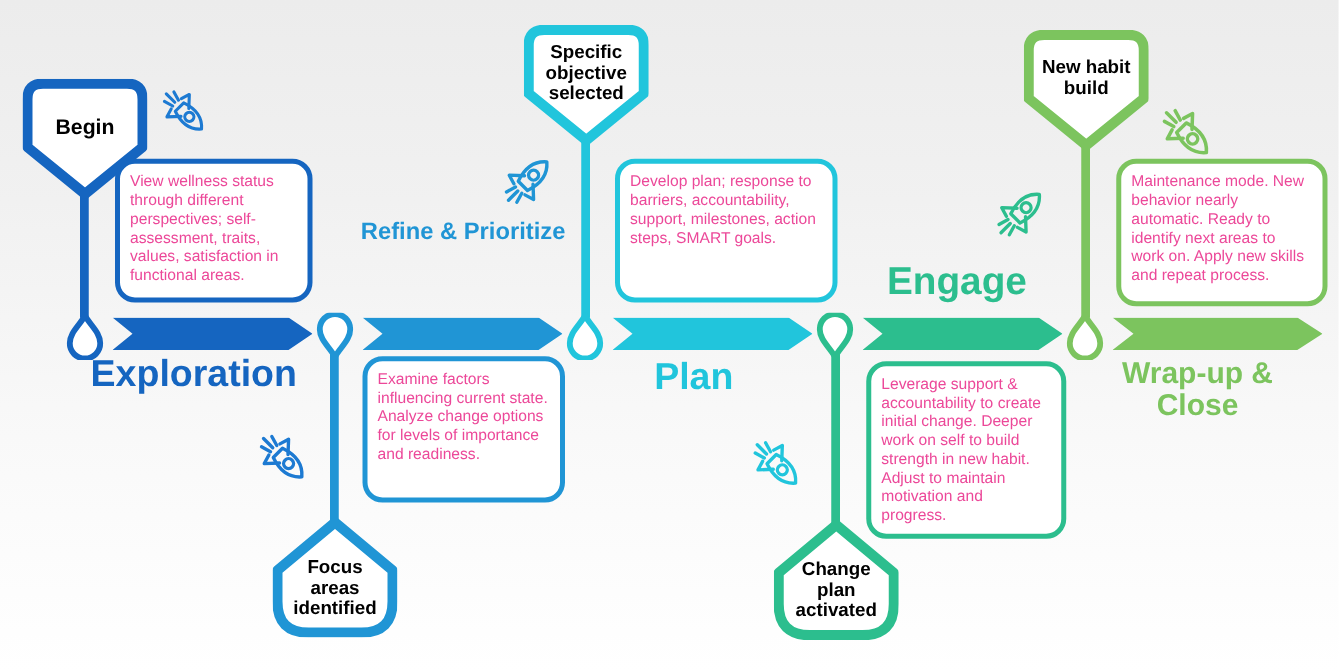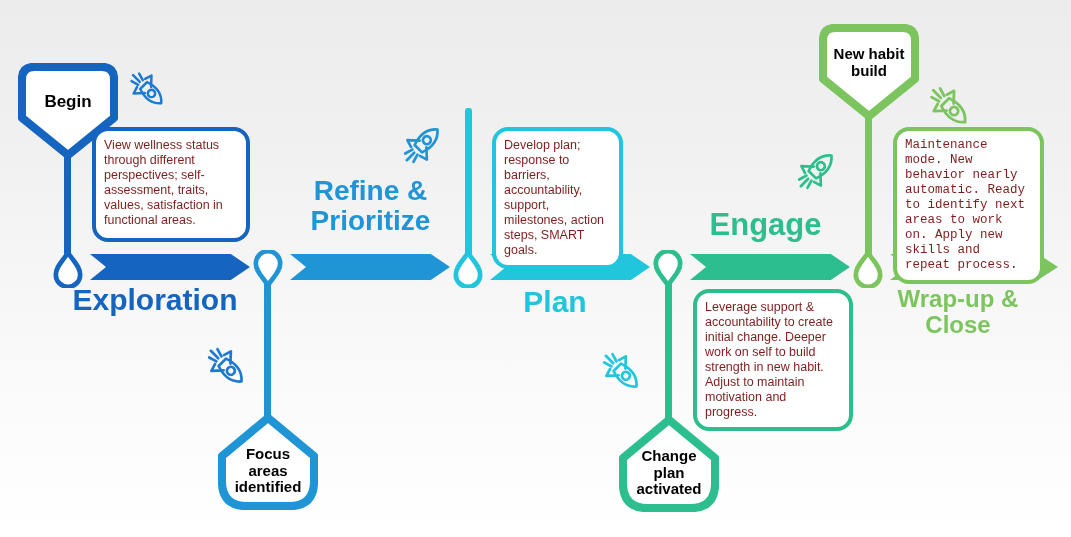--- a/index.html
+++ b/index.html
@@ -53,21 +53,21 @@
   .p2{color:var(--c2,#2095d5);}
   .p3{color:var(--c3,#21c5dc);}
   .p4{color:var(--c4,#2cbe8e);}
   .p5{color:var(--c5,#7cc45e);}
   .bg1{background:var(--c1,#1565c0);}
   .bg2{background:var(--c2,#2095d5);}
   .bg3{background:var(--c3,#21c5dc);}
   .bg4{background:var(--c4,#2cbe8e);}
   .bg5{background:var(--c5,#7cc45e);}
   .descbox{border-color:currentColor;}
-  .descbox .txt{color:#7f1d1d;}
+  .descbox .txt{color:#ec4899;}
 
   .rocket{transform-origin:50% 50%;}
 </style>
 </head>
 <body>
 
 <svg width="0" height="0" style="position:absolute">
   <defs>
     <symbol id="sym-rocket" viewBox="0 0 24 24">
       <g fill="none" stroke="currentColor" stroke-width="1.3" stroke-linejoin="round" stroke-linecap="round">
@@ -139,51 +139,60 @@
     <div class="label">Begin</div>
   </div>
 
   <div class="abs milestone bottom p2" style="left:218px;top:414px;">
     <svg width="100" height="96">
         <use href="#sym-shield-bottom"></use>
       </svg>
     <div class="label">Focus areas identified</div>
   </div>
 
+  <div class="abs milestone top p3" style="left:419px;top:20px;">
+    <svg width="100" height="96">
+        <use href="#sym-shield-top"></use>
+      </svg>
+    <div class="label">Specific objective selected</div>
+  </div>
 
   <div class="abs milestone bottom p4" style="left:619px;top:416px;">
     <svg width="100" height="96">
         <use href="#sym-shield-bottom"></use>
       </svg>
     <div class="label">Change plan activated</div>
   </div>
 
   <div class="abs milestone top p5" style="left:819px;top:24px;">
     <svg width="100" height="96">
         <use href="#sym-shield-top"></use>
       </svg>
     <div class="label">New habit build</div>
   </div>
 
   <div class="abs heading p1" style="left:45px;top:284px;width:220px;font-size:30px;">Exploration</div>
-  <div class="abs heading p2" style="left:278px;top:176px;width:185px;font-size:28px;">Refine &amp; Prioritize</div>
+  <div class="abs heading p2" style="left:278px;top:176px;width:185px;font-size:19px;">Refine &amp; Prioritize</div>
   <div class="abs heading p3" style="left:480px;top:286px;width:150px;font-size:30px;">Plan</div>
   <div class="abs heading p4" style="left:688px;top:208px;width:155px;font-size:31px;">Engage</div>
   <div class="abs heading p5" style="left:893px;top:286px;width:130px;font-size:24px;">Wrap-up &amp; Close</div>
 
   <div class="abs descbox p1" style="left:92px;top:127px;width:158px;min-height:115px;">
     <div class="txt">View wellness status through different perspectives; self-assessment, traits, values, satisfaction in functional areas.</div>
   </div>
-  <div class="abs descbox p3" style="left:492px;top:127px;width:131px;min-height:115px;">
+  <div class="abs descbox p2" style="left:290px;top:285px;width:162px;min-height:117px;">
+    <div class="txt">Examine factors influencing current state. Analyze change options for levels of importance and readiness.</div>
+  </div>
+  <div class="abs descbox p3" style="left:492px;top:127px;width:178px;min-height:115px;">
     <div class="txt">Develop plan; response to barriers, accountability, support, milestones, action steps, SMART goals.</div>
   </div>
   <div class="abs descbox p4" style="left:693px;top:289px;width:160px;min-height:112px;">
     <div class="txt">Leverage support &amp; accountability to create initial change. Deeper work on self to build strength in new habit. Adjust to maintain motivation and progress.</div>
   </div>
-  <div class="abs descbox p5" style="left:893px;top:127px;width:151px;min-height:118px;font-family:Liberation Mono, monospace;">
+  <div class="abs descbox p5" style="left:893px;top:127px;width:169px;min-height:118px;">
     <div class="txt">Maintenance mode. New behavior nearly automatic. Ready to identify next areas to work on. Apply new skills and repeat process.</div>
   </div>
 
   <svg class="abs rocket" style="left:124px;top:66px;color:var(--rocket-blue,#1d7ad2);transform:rotate(135deg);" width="46" height="46">
       <use href="#sym-rocket"></use>
     </svg>
   <svg class="abs rocket" style="left:201px;top:341px;color:var(--rocket-blue,#1d7ad2);transform:rotate(135deg);" width="50" height="50">
       <use href="#sym-rocket"></use>
     </svg>
   <svg class="abs rocket p2" style="left:397px;top:120px;transform:rotate(45deg);" width="50" height="50">

